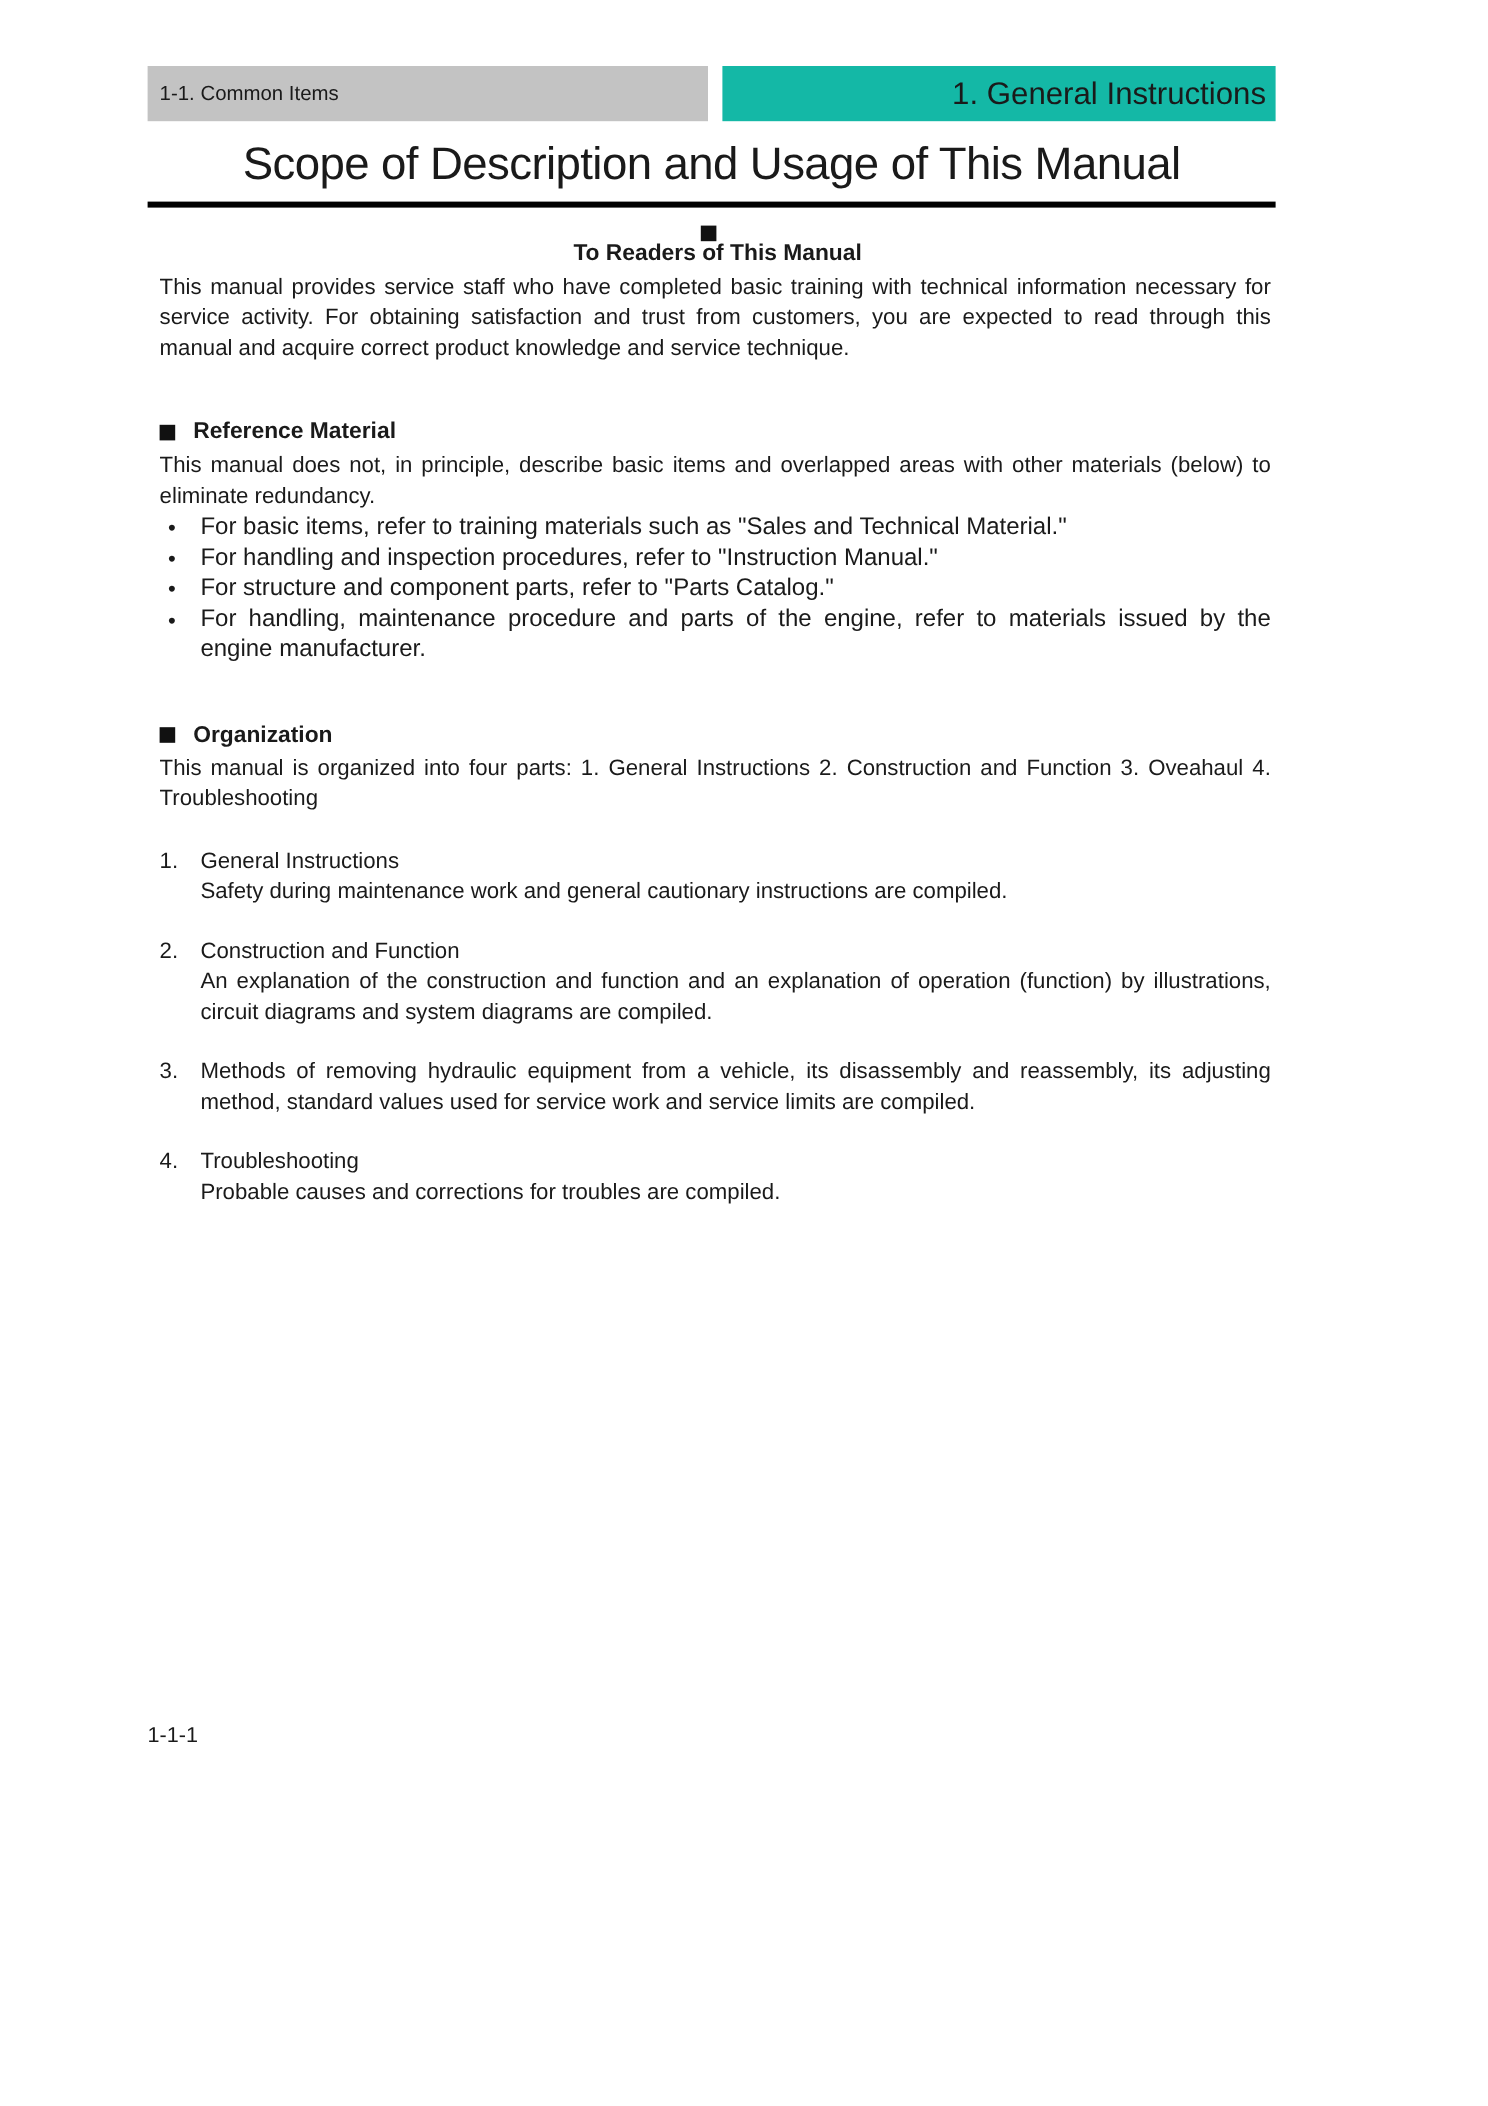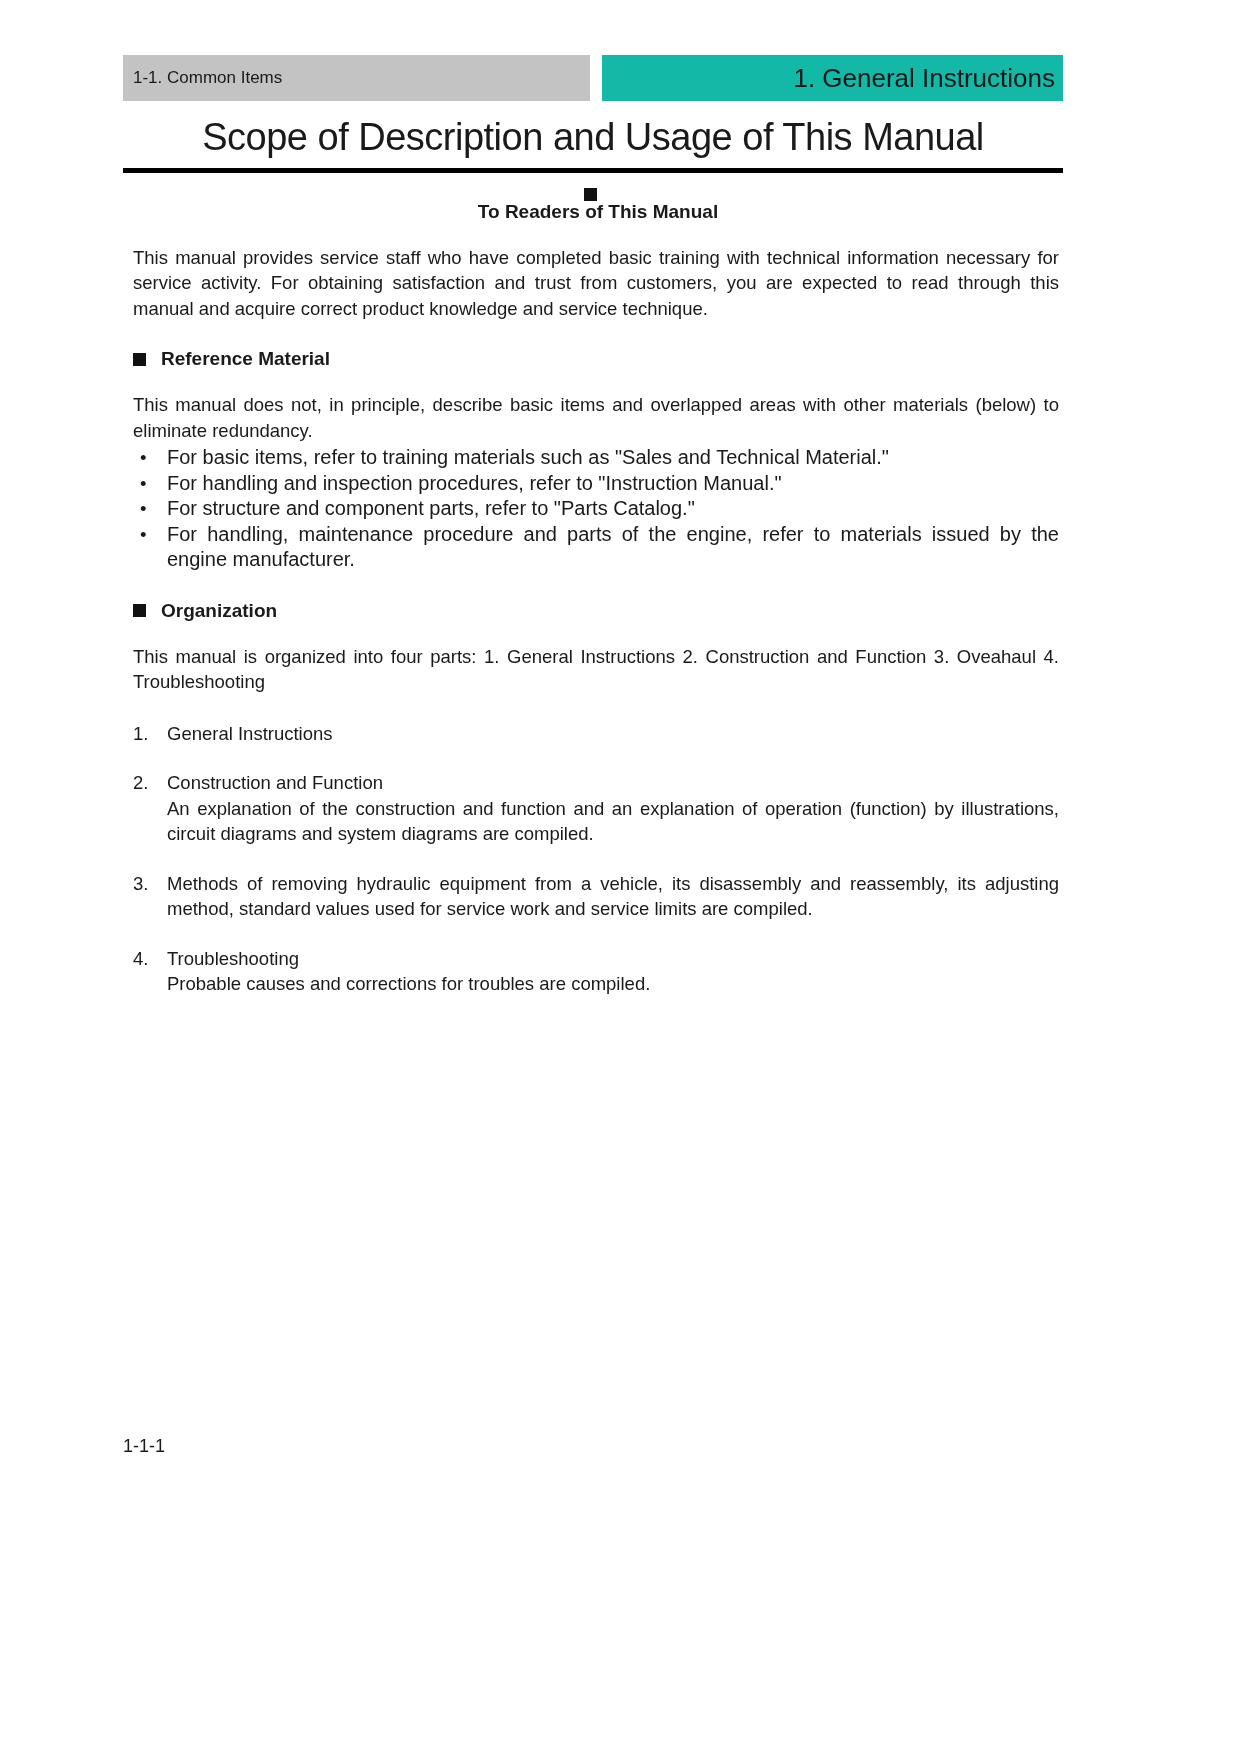--- a/index.html
+++ b/index.html
@@ -50,34 +50,34 @@
   .title-rule { margin-top: 9px; height: 5px; background: #000000; }
   
   .section-heading {
     display: flex;
     align-items: center;
     font-weight: bold;
     font-size: 19px;
     margin-left: 10px;
   }
   .section-heading.first { margin-top: 15px; flex-direction: column; }
-  .section-heading.later { margin-top: 27px; }
+  .section-heading.later { margin-top: 47px; }
   .sq {
     width: 13px;
     height: 13px;
     background: #111111;
     display: inline-block;
     margin-right: 15px;
     flex: 0 0 13px;
   }
   .body-text {
     font-size: 18.5px;
     line-height: 25.5px;
     text-align: justify;
-    margin-top: 22px;
+    margin-top: 3px;
     padding-left: 10px;
     padding-right: 4px;
   }
   
   .bullet-list { margin-top: 2px; }
   .bullet-row { display: flex; }
   .bullet-glyph {
     flex: 0 0 27px;
     margin-left: 17px;
     font-size: 18.5px;
@@ -167,20 +167,21 @@
     <span class="sq"></span>
     <span>Organization</span>
   </div>
   <p class="body-text">This manual is organized into four parts: 1. General Instructions 2. Construction and Function 3. Oveahaul 4. Troubleshooting</p>
 
   <div class="num-list">
     <div class="num-row">
       <span class="num-col">1.</span>
       <div class="num-content">
         <div class="num-title">General Instructions</div>
+        <div class="num-desc">Safety during maintenance work and general cautionary instructions are compiled.</div>
       </div>
     </div>
     <div class="num-row">
       <span class="num-col">2.</span>
       <div class="num-content">
         <div class="num-title">Construction and Function</div>
         <div class="num-desc">An explanation of the construction and function and an explanation of operation (function) by illustrations, circuit diagrams and system diagrams are compiled.</div>
       </div>
     </div>
     <div class="num-row">

